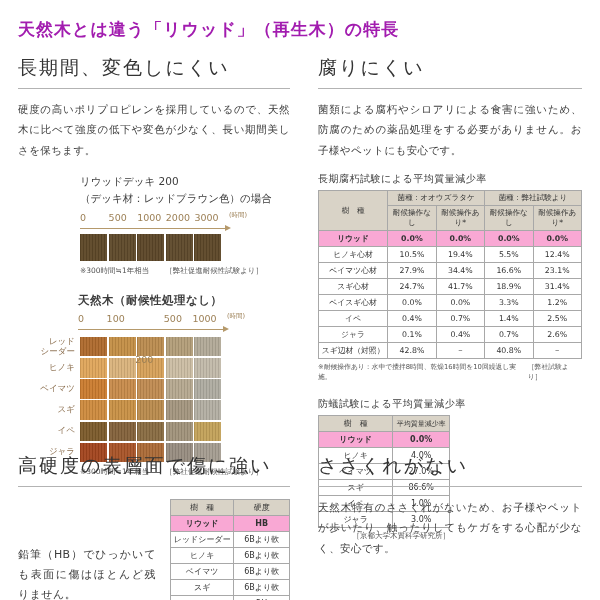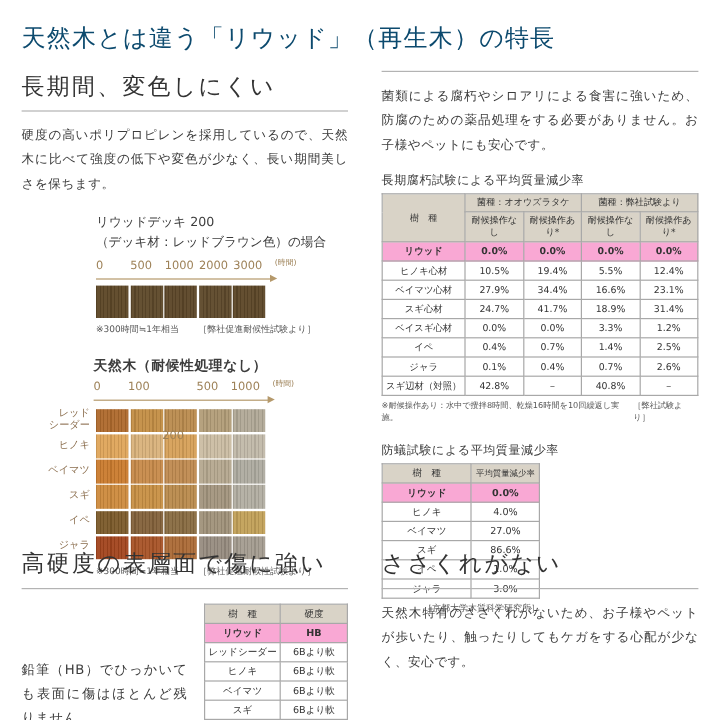--- a/index.html
+++ b/index.html
@@ -3,21 +3,21 @@
 <meta charset="utf-8">
 <style>
   html,body{margin:0;padding:0;}
   body{
     width:600px;height:600px;background:#ffffff;
     font-family:"DejaVu Sans","Liberation Sans",sans-serif;
     color:#3e3e3e;overflow:hidden;
   }
   .page{box-sizing:border-box;width:600px;height:600px;padding:16px 18px;}
   .page-title{
-    font-size:20px;font-weight:normal;color:#0c4a6e;
+    font-size:17px;font-weight:bold;color:#a21caf;
     letter-spacing:1px;margin:2px 0 14px 0;
   }
   .grid{
     display:grid;grid-template-columns:272px 264px;column-gap:28px;
     grid-template-rows:398px auto;
   }
   h2.sec-heading{
     font-family:"DejaVu Serif","Liberation Serif",serif;
     font-weight:normal;font-size:19px;color:#333;
     letter-spacing:2px;margin:0 0 7px 0;
@@ -192,20 +192,21 @@
             <div class="sp-sw" style="background-color: rgb(164, 156, 144);"></div>
           </div>
         </div>
       <div class="footnote-row">
         <span>※300時間≒1年相当</span>
         <span>［弊社促進耐候性試験より］</span>
       </div>
     </section>
 
     <section>
+      <h2 class="sec-heading">腐りにくい</h2>
       <div class="divider"></div>
       <p class="body-text">菌類による腐朽やシロアリによる食害に強いため、防腐のための薬品処理をする必要がありません。お子様やペットにも安心です。</p>
 
       <div class="tbl-title">長期腐朽試験による平均質量減少率</div>
       <table class="decay-table">
         <thead>
           <tr>
             <th rowspan="2" class="col-sp">樹　種</th>
             <th colspan="2">菌種：オオウズラタケ</th>
             <th colspan="2">菌種：弊社試験より</th>

